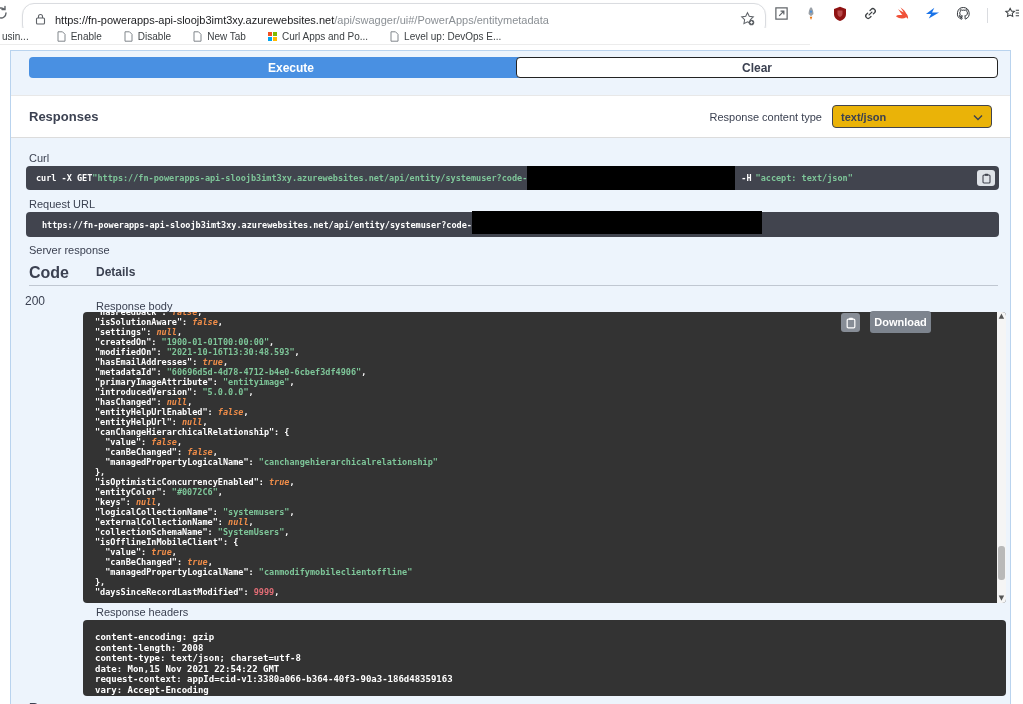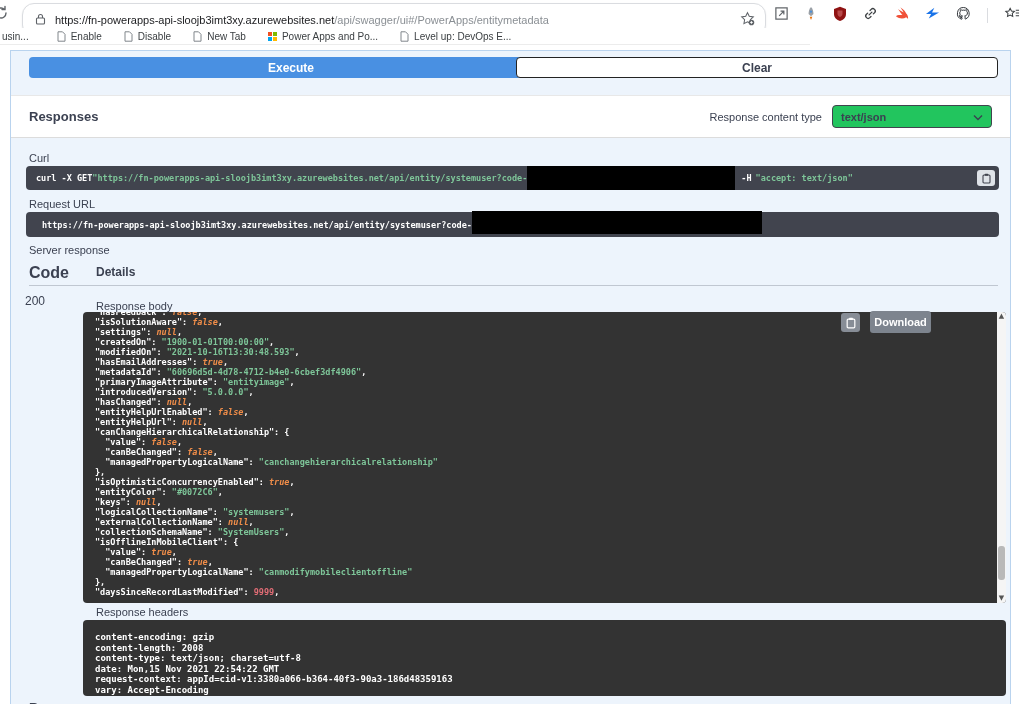--- a/index.html
+++ b/index.html
@@ -41,21 +41,21 @@
   .btn-clear { position:absolute; left:505px; top:6px; width:482px; height:21px;
                background:#fff; border:1px solid #232323; border-radius:4px; color:#3b4151;
                font-weight:bold; font-size:12px; font-family:"Liberation Sans",sans-serif; cursor:pointer; }
 
   .responses-band { position:absolute; left:0px; top:44px; width:999px; height:43px; background:#fff;
                     border-top:1px solid #e8e8e8; border-bottom:1px solid #dcdcdc;
                     display:flex; align-items:center; }
   .responses-title { margin-left:18px; font-size:13px; font-weight:bold; color:#3b4151; }
   .ct-wrap { margin-left:auto; margin-right:18px; display:flex; align-items:center; gap:10px; }
   .ct-label { font-size:11px; color:#3b4151; }
-  .ct-select { width:160px; height:23px; background:#22c55e; border:1px solid #41444e; border-radius:4px;
+  .ct-select { width:160px; height:23px; background:#eab308; border:1px solid #41444e; border-radius:4px;
                display:flex; align-items:center; font-size:11px; font-weight:bold; color:#3b4151;
                padding:0 8px; cursor:pointer; }
   .ct-select .chev { margin-left:auto; }
 
   .sec-label { position:absolute; font-size:11px; color:#3b4151; }
 
   .darkbar { position:absolute; left:15px; width:973px; height:24px; background:#41444e; border-radius:4px;
              font-family:"DejaVu Sans Mono",monospace; font-size:8.5px; font-weight:bold;
              display:flex; align-items:center; white-space:nowrap; }
   .darkbar .pad { width:10px; flex:0 0 auto; }
@@ -196,21 +196,21 @@
         </svg>
       <span>New Tab</span>
     </span>
     <span class="bm" style="margin-left:22px;">
       <span class="mslogo">
           <i style="background:#f25022"></i>
           <i style="background:#7fba00"></i>
           <i style="background:#00a4ef"></i>
           <i style="background:#ffb900"></i>
         </span>
-      <span>Power Apps and Po...</span>
+      <span>Curl Apps and Po...</span>
     </span>
     <span class="bm" style="margin-left:22px;">
       <svg width="9" height="11" viewBox="0 0 9 11">
           <path d="M1 .8h4.5L8 3.3v6.9H1z" fill="none" stroke="#80868b" stroke-width="1"></path>
         </svg>
       <span>Level up: DevOps E...</span>
     </span>
   </div>
 
   <div class="page">

